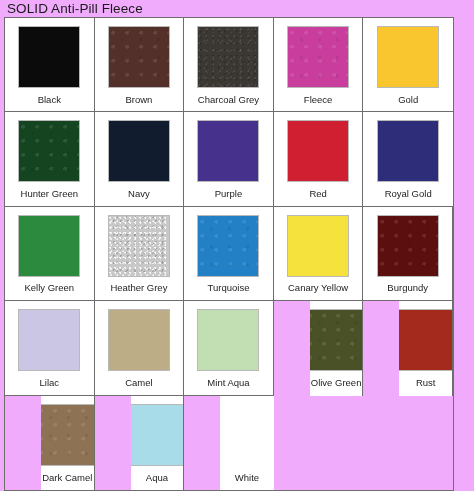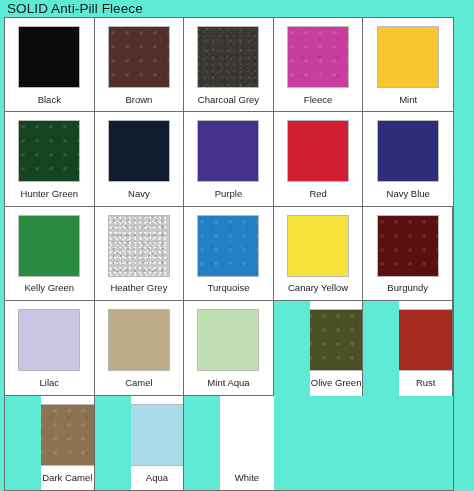--- a/index.html
+++ b/index.html
@@ -11,21 +11,21 @@
     width: 474px;
     height: 491px;
     font-family: "Liberation Sans", sans-serif;
     overflow: hidden;
   }
   #page {
     position: relative;
     width: 474px;
     height: 491px;
     box-sizing: border-box;
-    background: #5eead4;
+    background: #f0abfc;
   }
   #title {
     font-size: 13.5px;
     color: #1a1a1a;
     padding: 1px 0 2px 7px;
     letter-spacing: 0.1px;
     line-height: 15px;
     white-space: nowrap;
   }
   #grid-wrap {
@@ -129,41 +129,41 @@
         <div class="cell">
           <div class="swatch tex-charcoal" style="background-color: rgb(59, 55, 51);"></div>
           <div class="label">Charcoal Grey</div>
         </div>
         <div class="cell">
           <div class="swatch tex-soft" style="background-color: rgb(201, 61, 156);"></div>
           <div class="label">Fleece</div>
         </div>
         <div class="cell last-col">
           <div class="swatch" style="background-color: rgb(249, 198, 47);"></div>
-          <div class="label">Mint</div>
+          <div class="label">Gold</div>
         </div>
         <div class="cell">
           <div class="swatch tex-soft" style="background-color: rgb(21, 69, 32);"></div>
           <div class="label">Hunter Green</div>
         </div>
         <div class="cell">
           <div class="swatch" style="background-color: rgb(17, 29, 46);"></div>
           <div class="label">Navy</div>
         </div>
         <div class="cell">
           <div class="swatch" style="background-color: rgb(70, 50, 140);"></div>
           <div class="label">Purple</div>
         </div>
         <div class="cell">
           <div class="swatch" style="background-color: rgb(208, 31, 49);"></div>
           <div class="label">Red</div>
         </div>
         <div class="cell last-col">
           <div class="swatch" style="background-color: rgb(46, 45, 121);"></div>
-          <div class="label">Navy Blue</div>
+          <div class="label">Royal Gold</div>
         </div>
         <div class="cell">
           <div class="swatch" style="background-color: rgb(43, 138, 62);"></div>
           <div class="label">Kelly Green</div>
         </div>
         <div class="cell">
           <div class="swatch tex-heather" style="background-color: rgb(200, 200, 200);"></div>
           <div class="label">Heather Grey</div>
         </div>
         <div class="cell">

